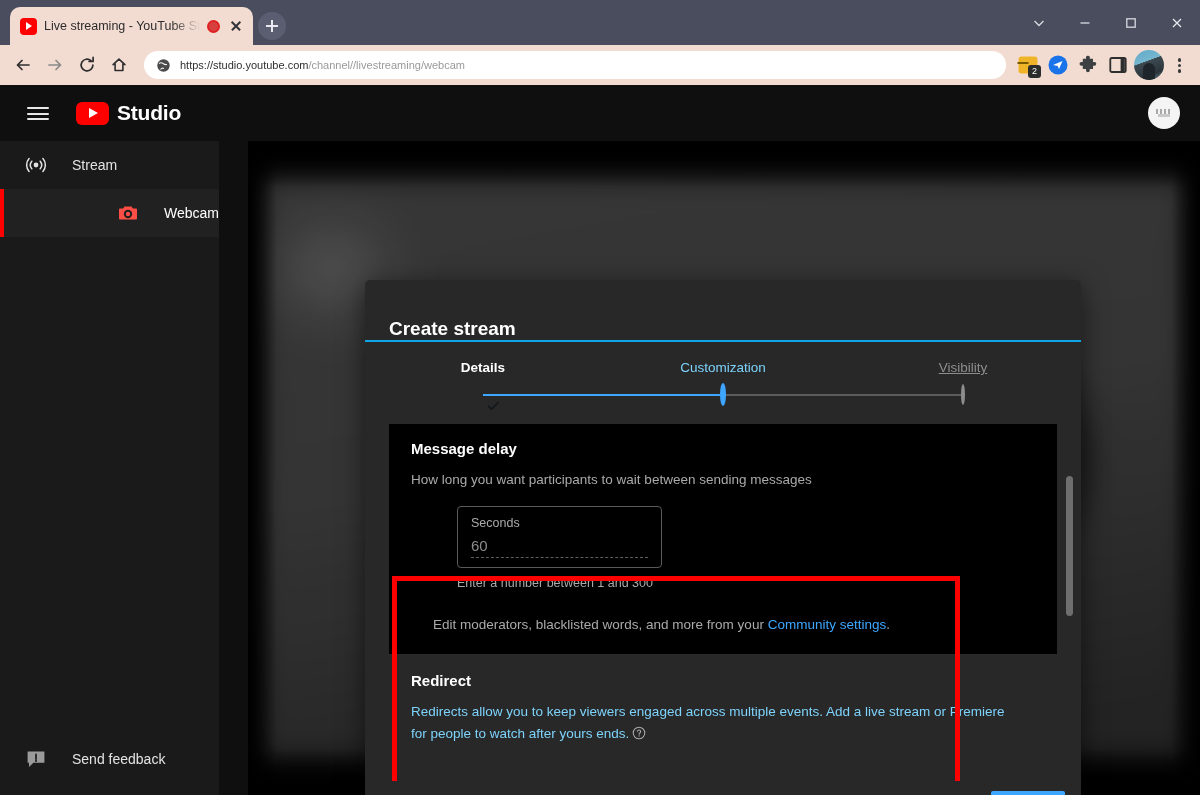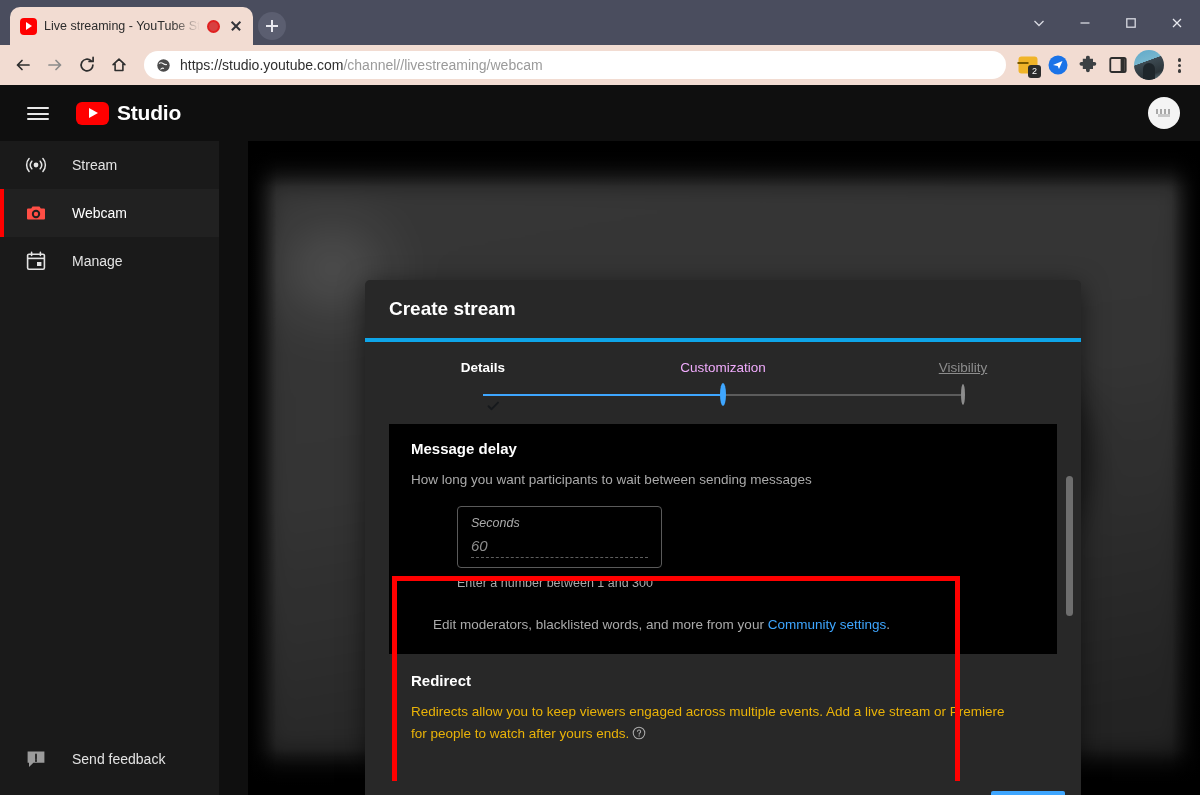--- a/index.html
+++ b/index.html
@@ -101,21 +101,21 @@
   .tb-btn svg { position: absolute; left: 50%; top: 50%; transform: translate(-50%,-50%); }
   .omnibox {
     flex: 1 1 auto; height: 28px; margin: 0 6px 0 8px;
     background: #fff; border-radius: 14px;
     display: flex; align-items: center;
     padding: 0 12px; gap: 9px;
     overflow: hidden;
   }
   .globe-icon { flex: 0 0 15px; width: 15px; height: 15px; }
   .url-text {
-    font-size: 14px; color: #9a9a9a; white-space: nowrap; text-align: center;
+    font-size: 11px; color: #9a9a9a; white-space: nowrap; text-align: center;
   }
   .url-text b { color: #2f2f2f; font-weight: 400; }
 
   .ext-icons { display: flex; align-items: center; gap: 2px; flex: 0 0 auto; }
   .ext {
     width: 28px; height: 28px; position: relative; cursor: pointer;
   }
   .ext svg, .ext .shape { position: absolute; left: 50%; top: 50%; transform: translate(-50%,-50%); }
   .badge {
     position: absolute; right: 1px; bottom: 1px;
@@ -207,21 +207,21 @@
   .sidebar {
     position: absolute; top: 56px; left: 0; bottom: 0; width: 219px;
     background: #1a1a1a;
     z-index: 5;
   }
   .side-item {
     height: 48px; display: flex; align-items: center;
     padding-left: 24px; gap: 24px; cursor: pointer;
     position: relative;
   }
-  .side-item.active { background: #212121; }
+  .side-item.active { background: #212121; justify-content: flex-end; }
   .side-item.active::before {
     content: ""; position: absolute; left: 0; top: 0; bottom: 0;
     width: 4px; background: #ff0000;
   }
   .side-icon { width: 24px; height: 24px; flex: 0 0 24px; position: relative; }
   .side-icon svg { display: block; }
   .side-label { font-size: 14px; color: #e3e3e3; }
   .side-item.active .side-label { color: #fff; }
   .sidebar-bottom {
     position: absolute; left: 0; right: 0; bottom: 12px;
@@ -255,41 +255,41 @@
     width: 716px; height: 555px;
     background: #282828;
     border-radius: 5px;
     box-shadow: 0 6px 26px rgba(0,0,0,.55);
     overflow: hidden;
     display: flex; flex-direction: column;
     z-index: 10;
   }
   .dlg-header {
     height: 62px; flex: 0 0 62px;
-    display: flex; align-items: center;
+    display: flex; align-items: flex-end;
     padding: 0 24px;
-    border-bottom: 4px solid #0ea5e9;
+    border-bottom: 2px solid #0ea5e9;
   }
   .dlg-title { font-size: 19px; color: #fff; font-weight: 700; }
 
   
   .stepper {
     flex: 0 0 82px; position: relative;
     padding: 18px 0 0 0;
   }
   .step-labels {
     position: absolute; left: 0; right: 0; top: 18px;
     height: 20px;
   }
   .step-label {
     position: absolute; transform: translateX(-50%);
     font-size: 13.5px; white-space: nowrap;
   }
   .step-label.done   { color: #fff; font-weight: 700; }
-  .step-label.active { color: #f0abfc; }
+  .step-label.active { color: #7dd3fc; }
   .step-label.todo   { color: #8d8d8d; }
   .step-track {
     position: absolute; top: 52px; height: 2px;
     left: 118px; right: 118px; background: #5c5c5c;
   }
   .step-track .filled {
     position: absolute; left: 0; top: 0; height: 2px;
     width: 50%; background: #3ea6ff;
   }
   .step-dot {
@@ -346,37 +346,36 @@
   }
 
   .sec-input-wrap { margin: 16px 0 0 46px; }
   .text-field {
     width: 205px; height: 62px;
     border: 1px solid #5a5a5a; border-radius: 4px;
     padding: 9px 1px 0 13px;
     position: relative;
     background: transparent;
     cursor: text;
-    font-style: italic;
   }
   .tf-label { font-size: 12.5px; color: #aaa; }
   .tf-value { font-size: 15px; color: #8c8c8c; margin-top: 7px; }
   .tf-underline {
     position: absolute; left: 13px; right: 13px; bottom: 9px;
     border-bottom: 1px dashed #5e5e5e;
   }
   .tf-hint { font-size: 12.5px; color: #aaa; margin-top: 8px; }
   .sec-foot {
     font-size: 13.5px; color: #aaa; margin: 27px 0 0 22px;
   }
   .link { color: #3ea6ff; cursor: pointer; }
 
   .section-redirect { padding: 18px 22px 0 22px; }
   .section-redirect .sec-title { margin-bottom: 12px; }
-  .redirect-desc { font-size: 13.5px; color: #eab308; line-height: 1.62; max-width: 600px; }
+  .redirect-desc { font-size: 13.5px; color: #7dd3fc; line-height: 1.62; max-width: 600px; }
   .inline-help {
     display: inline-block; vertical-align: -2px; margin-left: 3px;
     width: 14px; height: 14px;
   }
 
   .dlg-scrollbar {
     position: absolute; right: 8px; top: 0; bottom: 0; width: 7px;
     z-index: 4;
   }
   .dlg-thumb {
@@ -549,31 +548,20 @@
         <span class="side-icon">
           <svg width="24" height="24" viewBox="0 0 24 24">
             <path d="M4 7.5 h3.2 l1.3 -1.9 h7 l1.3 1.9 H20 a1 1 0 0 1 1 1 v9 a1 1 0 0 1 -1 1 H4 a1 1 0 0 1 -1 -1 v-9 a1 1 0 0 1 1 -1 z" fill="#ff4e45"></path>
             <circle cx="12" cy="13" r="4.2" fill="#1f1f1f"></circle>
             <circle cx="12" cy="13" r="2.2" fill="#ff4e45"></circle>
           </svg>
         </span>
         <span class="side-label">Webcam</span>
       </div>
 
-      <div class="side-item">
-        <span class="side-icon">
-          <svg width="24" height="24" viewBox="0 0 24 24">
-            <rect x="3.6" y="5.2" width="16.8" height="15" rx="1.4" stroke="#e3e3e3" stroke-width="1.6" fill="none"></rect>
-            <path d="M3.6 9.4 H20.4" stroke="#e3e3e3" stroke-width="1.6"></path>
-            <path d="M7.6 3.4 V6.4 M16.4 3.4 V6.4" stroke="#e3e3e3" stroke-width="1.6" stroke-linecap="round"></path>
-            <rect x="13" y="13" width="4.4" height="4" fill="#e3e3e3"></rect>
-          </svg>
-        </span>
-        <span class="side-label">Manage</span>
-      </div>
 
       <div class="sidebar-bottom">
         <div class="side-item">
           <span class="side-icon">
             <svg width="24" height="24" viewBox="0 0 24 24">
               <path d="M3.6 4.6 h16.8 v11.2 h-11 L5 20 v-4.2 H3.6 z" fill="#9b9b9b"></path>
               <path d="M12 7.4 V11.4 M12 12.9 v1.3" stroke="#1a1a1a" stroke-width="1.7" stroke-linecap="round"></path>
             </svg>
           </span>
           <span class="side-label">Send feedback</span>

